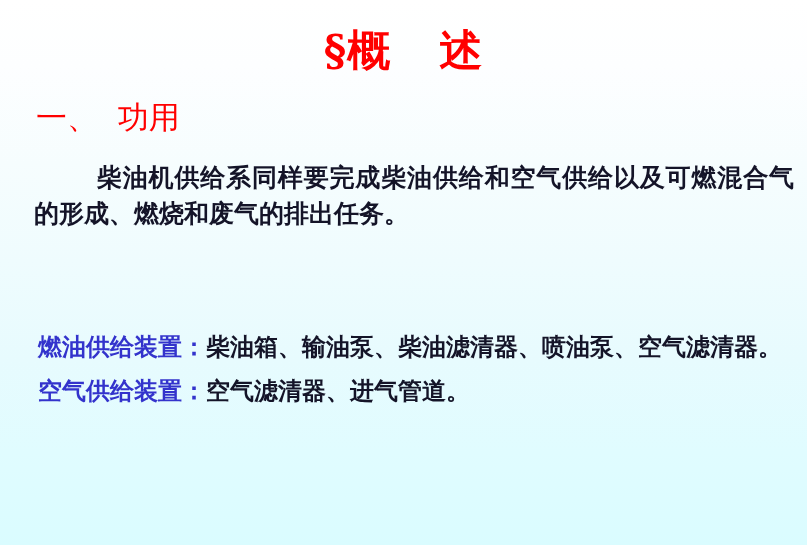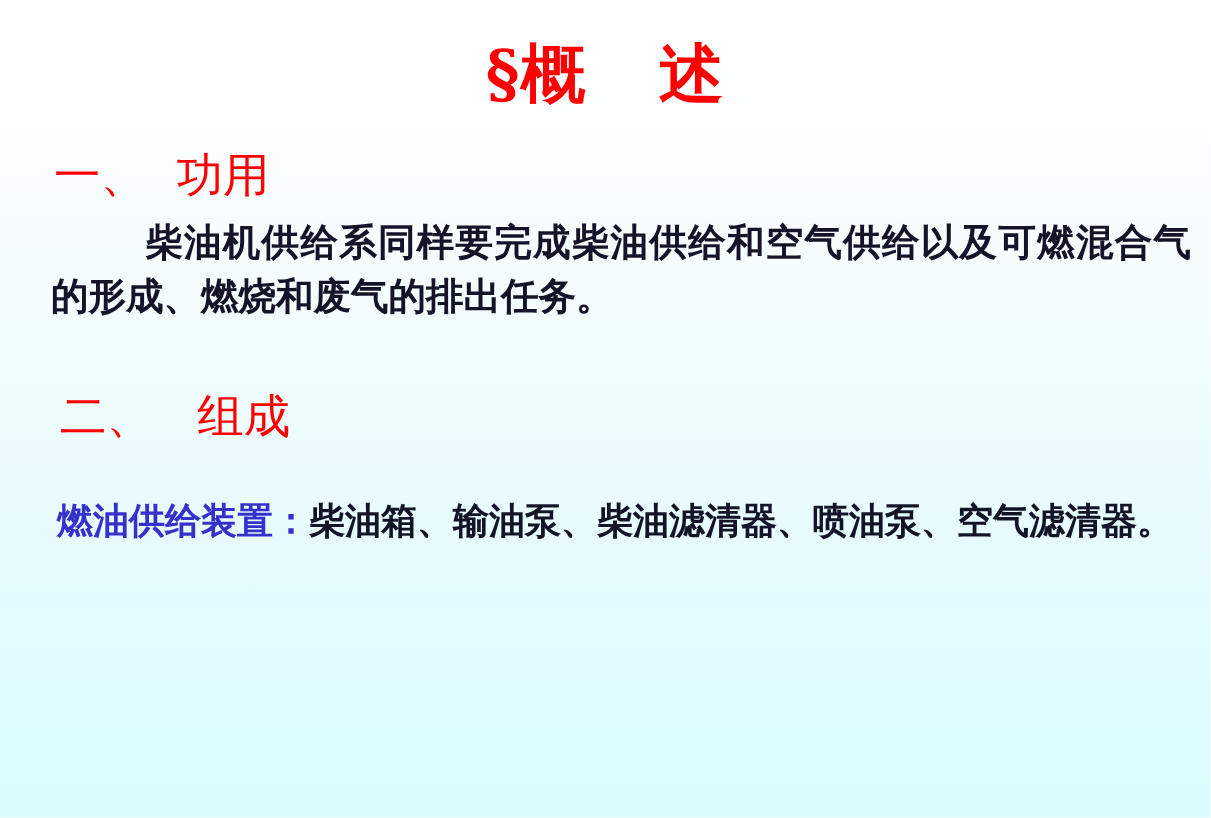--- a/index.html
+++ b/index.html
@@ -54,21 +54,21 @@
     line-height: 1.15;
     white-space: pre;
   }
   #heading-function { left: 36px; top: 100px; }
   #heading-composition { left: 40px; top: 261px; }
 
   
   #body-paragraph {
     position: absolute;
     left: 34px;
-    top: 144px;
+    top: 160px;
     width: 760px;
     color: #141428;
     font-family: "DejaVu Serif", "Liberation Serif", serif;
     font-weight: bold;
     font-size: 25px;
     line-height: 36px;
     text-align: justify;
   }
   #body-paragraph .indent { display: inline-block; width: 62px; }
 
@@ -93,26 +93,28 @@
 <body>
 
 <div id="slide">
 
   <div id="slide-title">§概   述</div>
 
   <div class="section-heading" id="heading-function">一、  功用</div>
 
   <div id="body-paragraph"><span class="indent"></span><span>柴油机供给系同样要完成柴油供给和空气供给以及可燃混合气的形成、燃烧和废气的排出任务。</span></div>
 
-  <div class="section-heading" id="heading-composition">二、   组成</div>
 
   <div id="component-list">
 
     <div class="component-item">
       <span class="component-label">燃油供给装置：</span><span class="component-value">柴油箱、输油泵、柴油滤清器、喷油泵、空气滤清器。</span>
     </div>
 
+    <div class="component-item">
+      <span class="component-label">空气供给装置：</span><span class="component-value">空气滤清器、进气管道。</span>
+    </div>
 
 
 
   </div>
 
 </div>
 
 </body></html>

